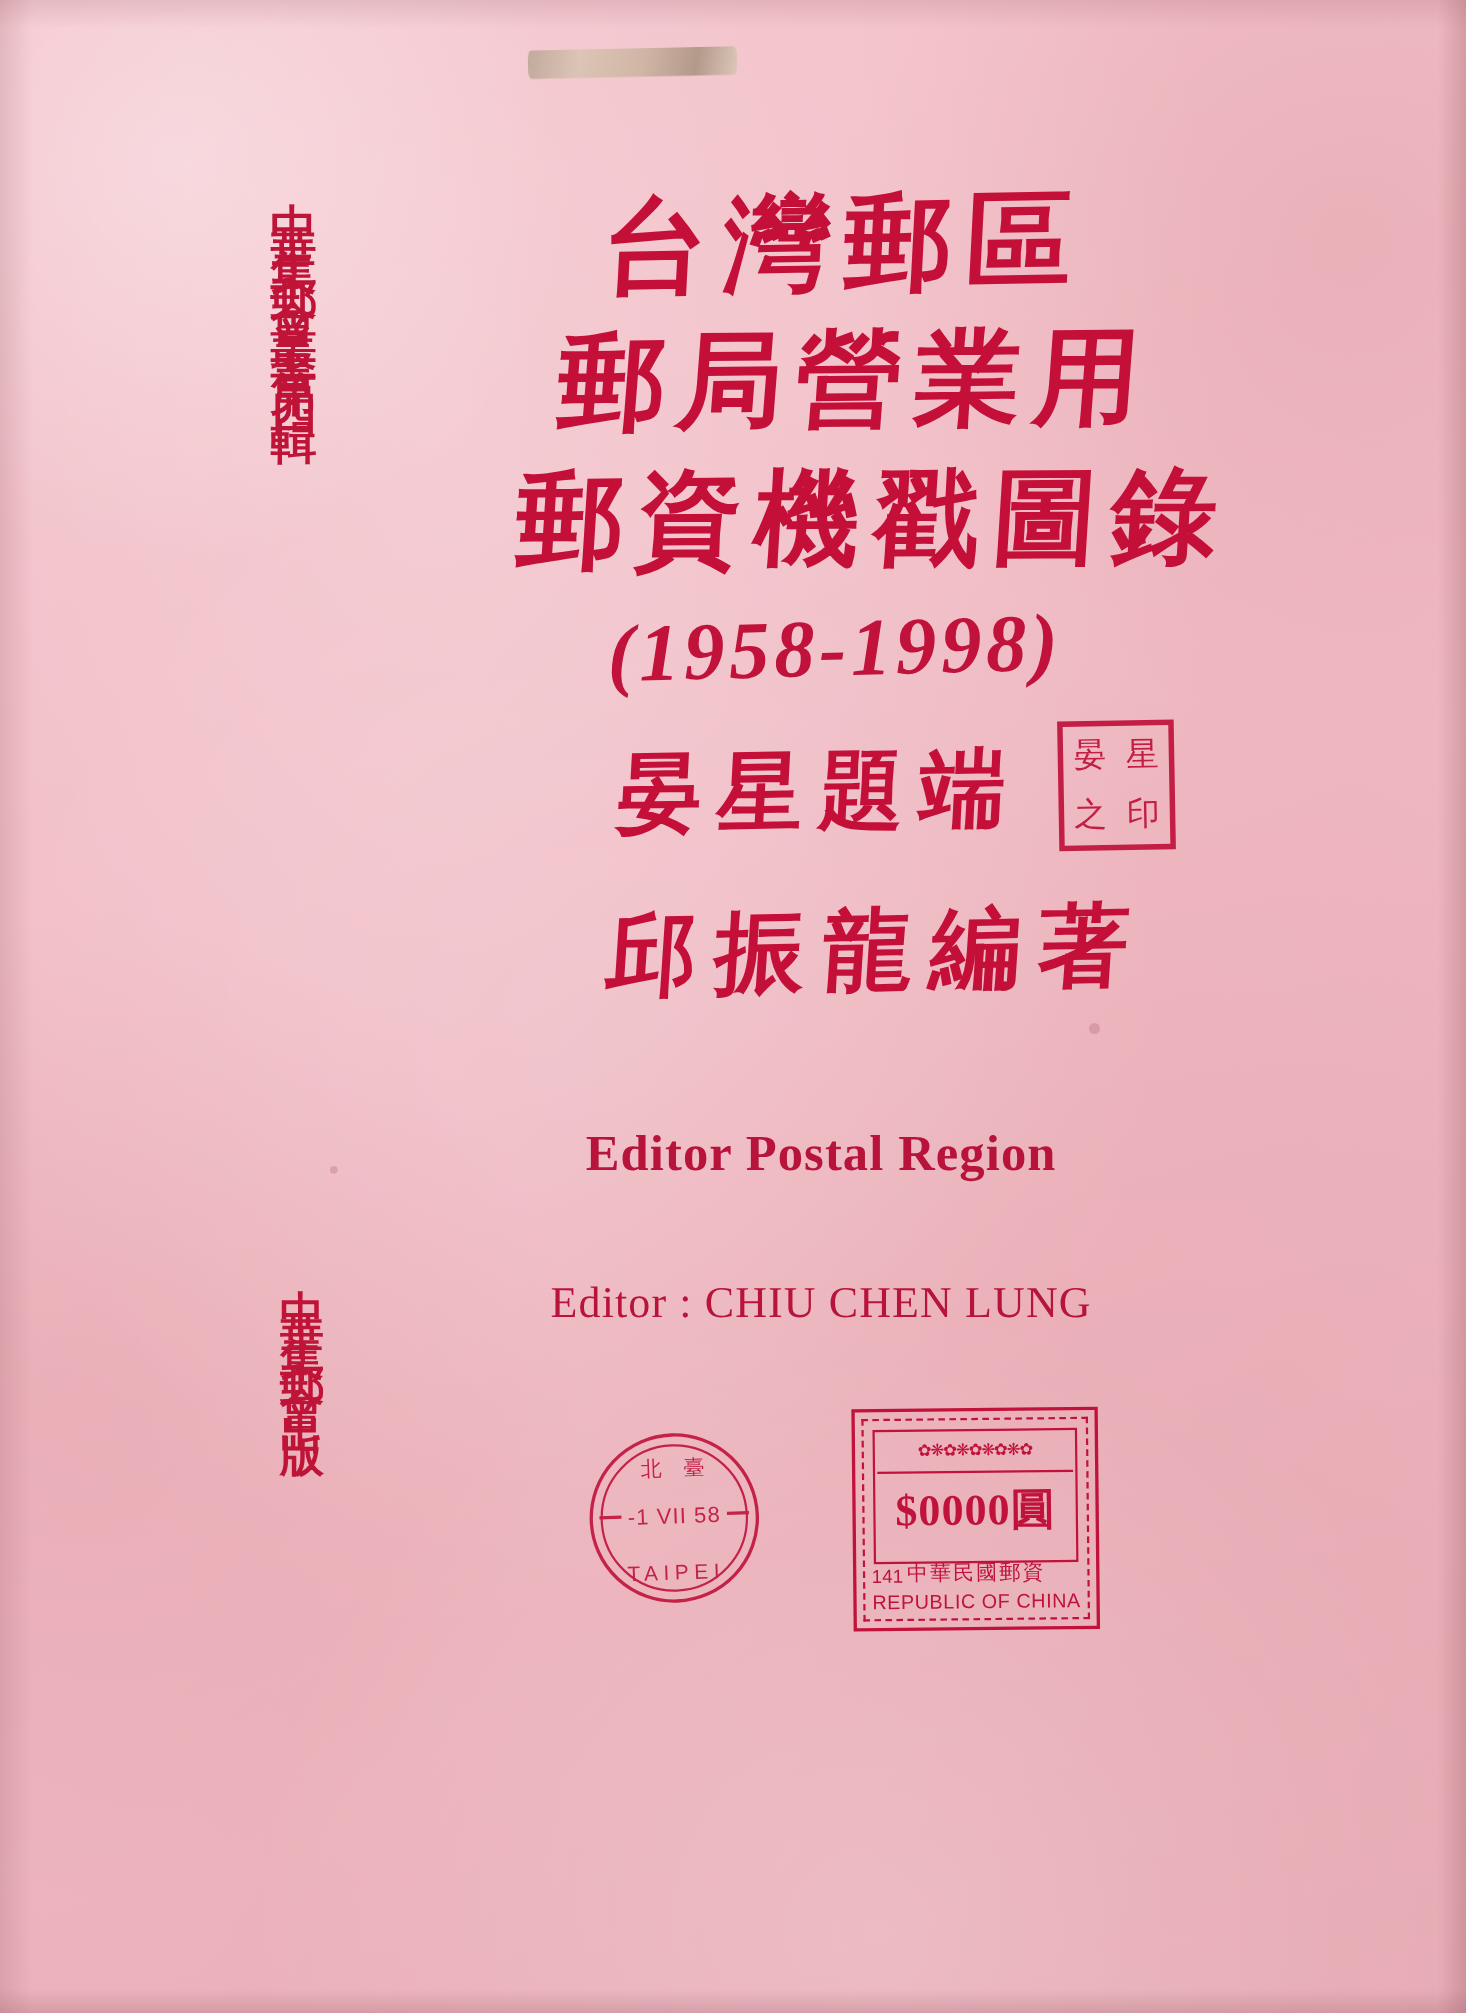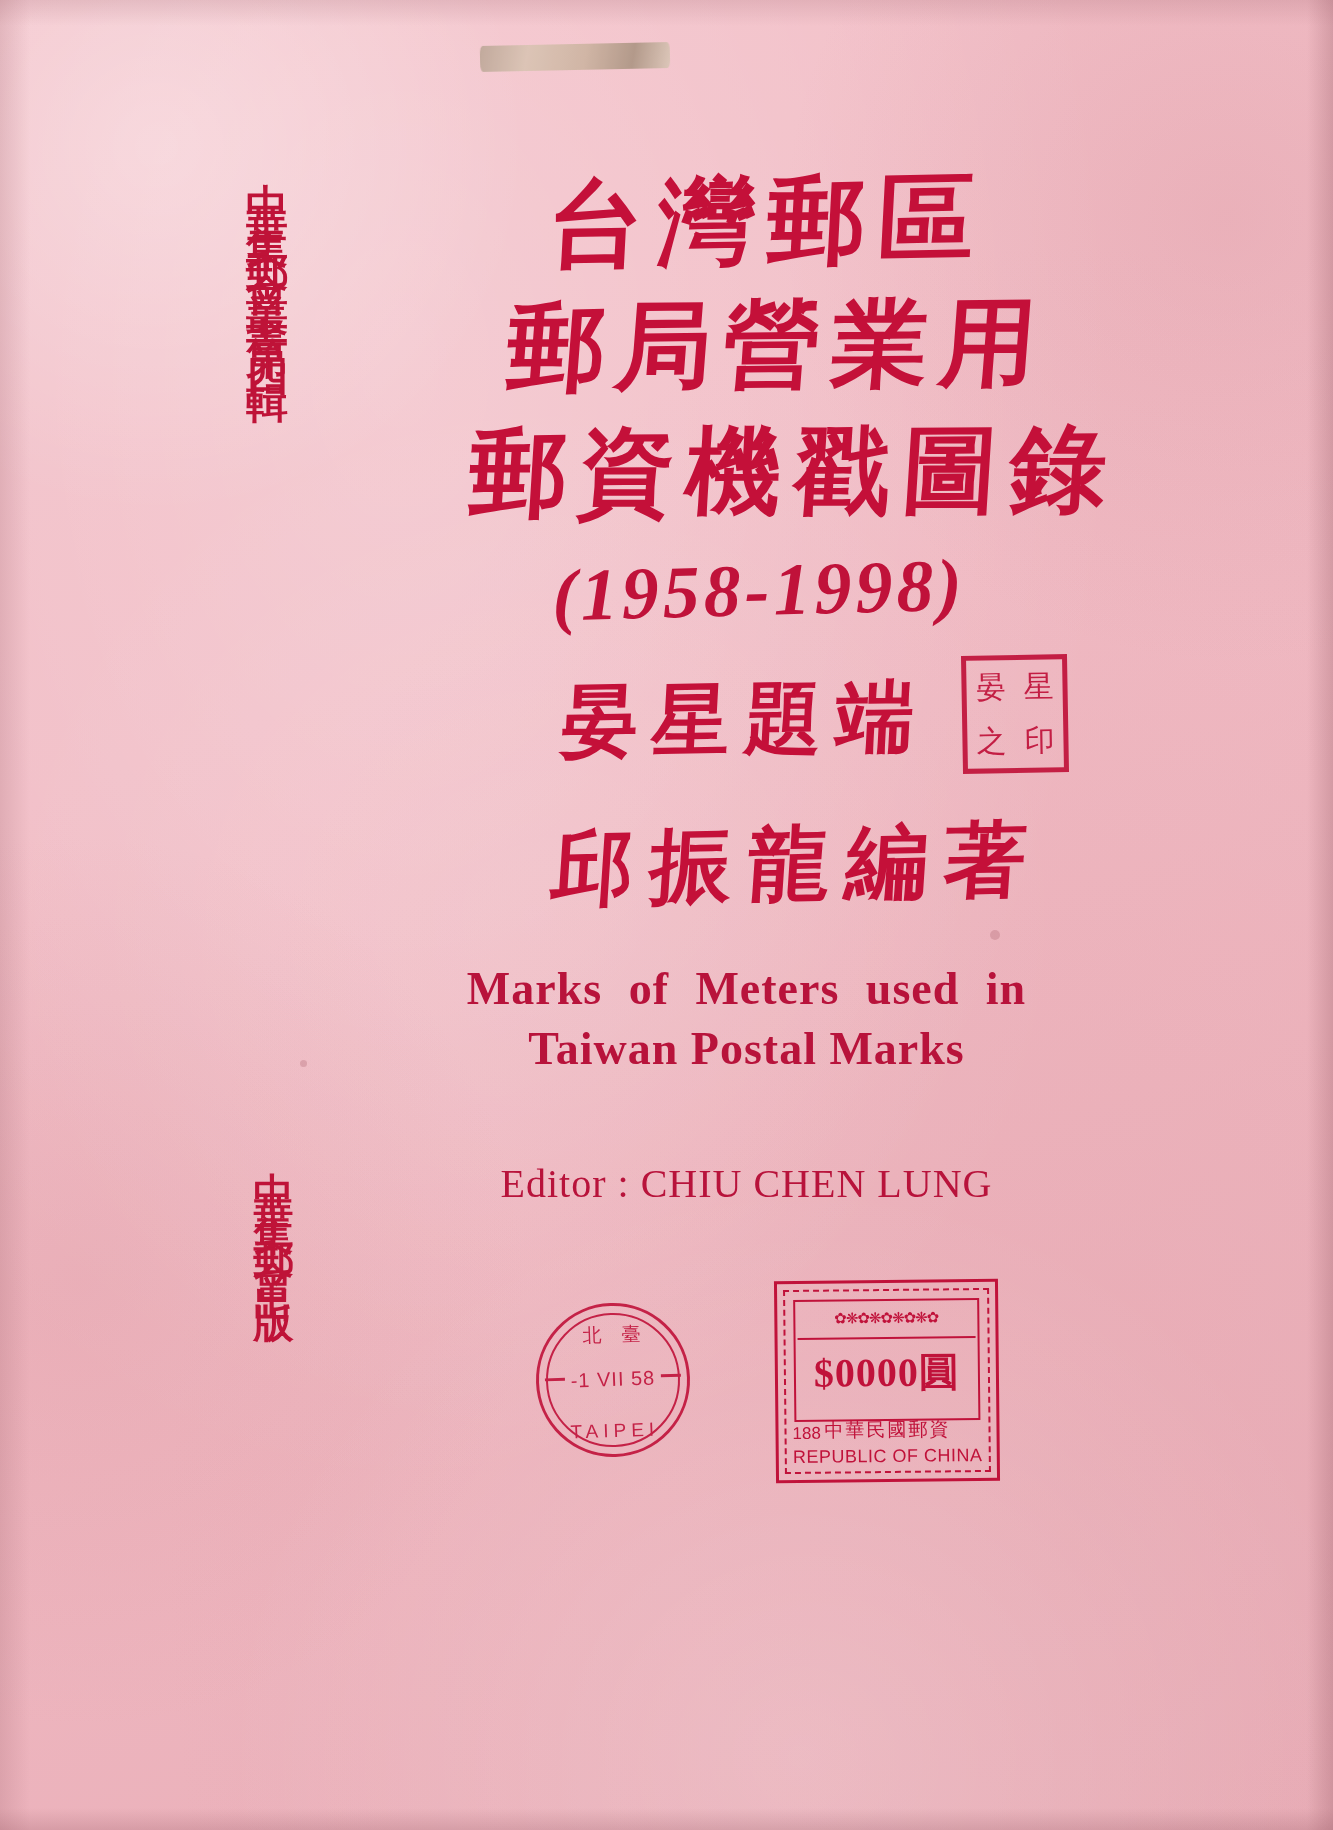--- a/index.html
+++ b/index.html
@@ -364,39 +364,38 @@
 
   <div id="seal">
     <span>晏</span>
     <span>星</span>
     <span>之</span>
     <span>印</span>
   </div>
 
   <div class="brush" id="author-line">邱振龍編著</div>
 
-  <div class="eng" id="eng-1">Marks  of  Meters  used  in</div>
-
-  <div class="eng" id="eng-2">Taiwan Postal Marks</div>
+
+  <div class="eng" id="eng-2">Editor Postal Region</div>
 
 
   <div id="editor-line">Editor : CHIU CHEN LUNG</div>
 
   <div id="postmark">
     <div class="inner-ring"></div>
     <div class="pm-top">北臺</div>
     <div class="pm-bar-l"></div>
     <div class="pm-bar-r"></div>
     <div class="pm-date">-1 VII 58</div>
     <div class="pm-bottom">TAIPEI</div>
   </div>
 
   <div id="meter-mark">
     <div class="mm-border-inner"></div>
     <div class="mm-frame"></div>
     <div class="mm-ornament">✿❋✿❋✿❋✿❋✿</div>
     <div class="mm-value">$0000圓</div>
-    <div class="mm-101">188</div>
+    <div class="mm-101">141</div>
     <div class="mm-cn">中華民國郵資</div>
     <div class="mm-roc">REPUBLIC OF CHINA</div>
   </div>
 
 </div>
 
 </body></html>

